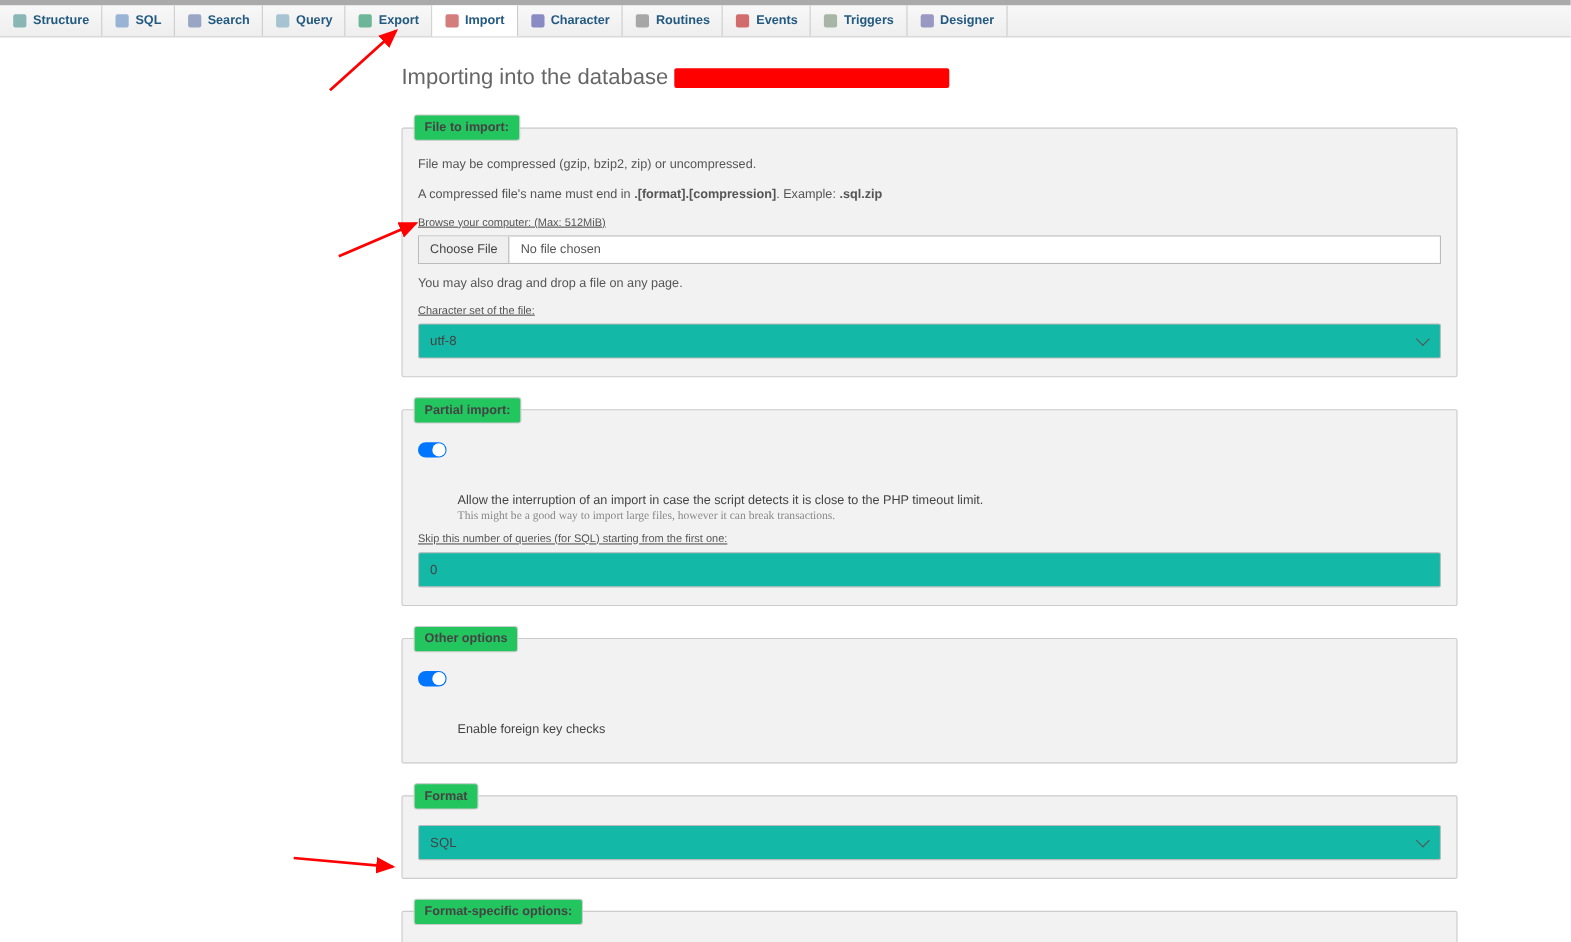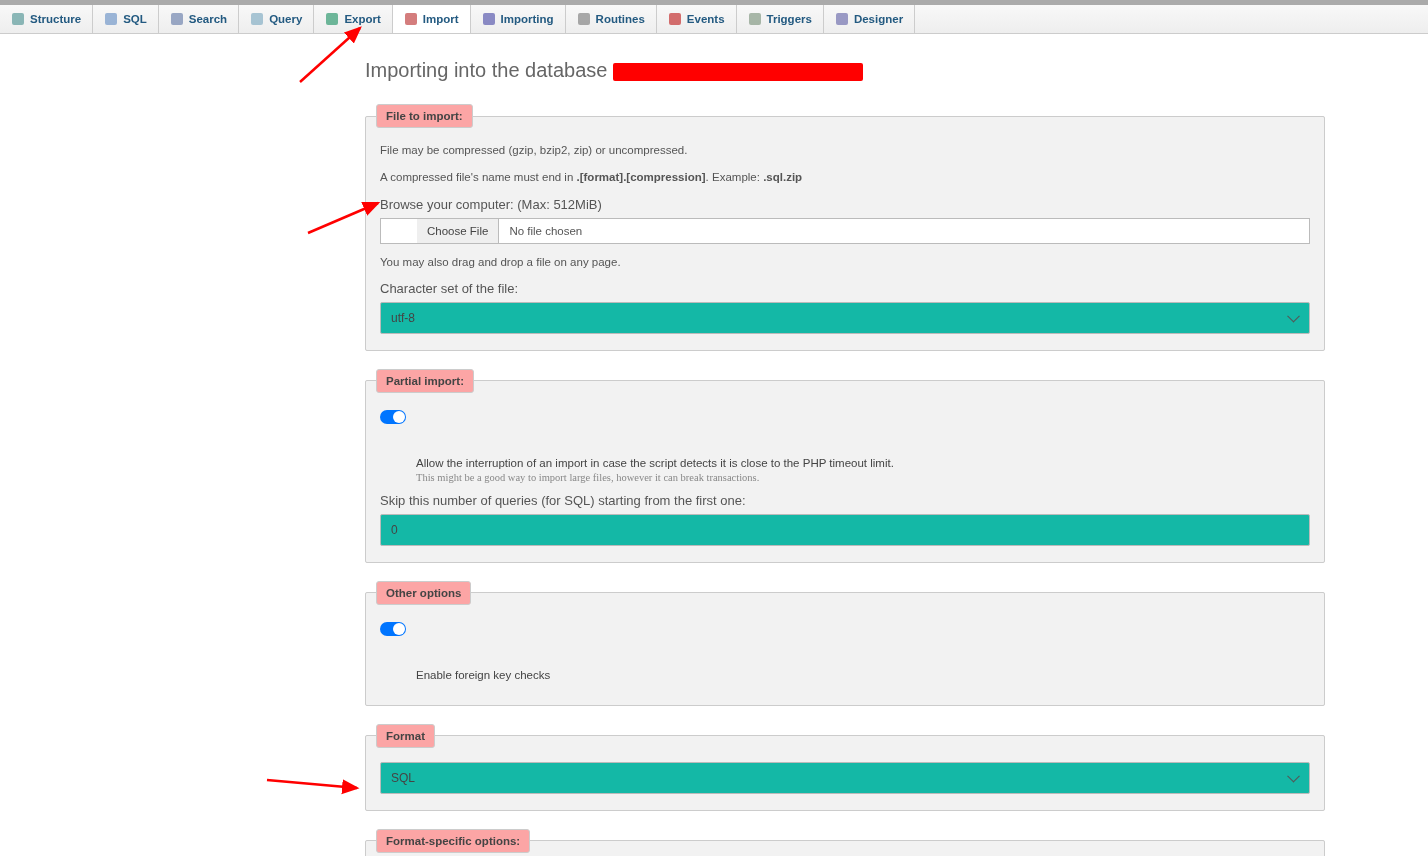--- a/index.html
+++ b/index.html
@@ -6,27 +6,27 @@
 body { font-family: sans-serif; font-size: 12px; color: #444; background: #fff; width: 1428px; }
 .topbar-bg { height: 5px; background: #aaa; }
 .tabs { display: flex; background: linear-gradient(#f8f8f8, #eee); border-bottom: 1px solid #ccc; }
 .tab { display: flex; align-items: center; gap: 5px; padding: 7px 11px; border-right: 1px solid #ccc; color: #235a81; font-weight: bold; font-size: 11.5px; cursor: pointer; }
 .tab.active { background: #fff; }
 .tab .icon { width: 14px; height: 14px; display: inline-flex; align-items: center; justify-content: center; }
 .content { max-width: 960px; margin: 0 0 0 365px; padding-top: 25px; }
 h2.page-title { font-size: 20px; font-weight: normal; color: #666; margin-bottom: 22px; }
 .redacted { display: inline-block; background: red; color: red; width: 250px; height: 18px; vertical-align: middle; border-radius: 2px; }
 fieldset.panel { border: 1px solid #ccc; background: #f2f2f2; border-radius: 2px; margin-bottom: 18px; padding: 14px 14px 16px 14px; position: relative; }
-fieldset.panel > legend { background: #fca5a5; border: 1px solid #ccc; border-radius: 3px; padding: 5px 9px; font-weight: bold; font-size: 11.5px; color: #444; margin-left: -4px; }
+fieldset.panel > legend { background: #22c55e; border: 1px solid #ccc; border-radius: 3px; padding: 5px 9px; font-weight: bold; font-size: 11.5px; color: #444; margin-left: -4px; }
 .help { font-size: 11.5px; color: #555; line-height: 1.5; margin-bottom: 10px; }
 .help .em { font-weight: bold; }
-.filerow { display: flex; background: #fff; border: 1px solid #bbb; margin: 6px 0 10px 0; padding-left: 36px; }
+.filerow { display: flex; background: #fff; border: 1px solid #bbb; margin: 6px 0 10px 0; }
 .filebtn { padding: 6px 10px; background: #efefef; border-right: 1px solid #bbb; font-size: 11.5px; cursor: pointer; }
 .filetxt { padding: 6px 10px; flex: 1; color: #555; font-size: 11.5px; }
-.label-line { font-size: 13px; color: #555; margin: 10px 0 6px 0; }
+.label-line { font-size: 10px; color: #555; margin: 10px 0 6px 0; text-decoration: underline; }
 .select, .text-input { width: 100%; background: #14b8a6; border: 1px solid #bbb; padding: 8px 10px; font-size: 12px; color: #444; border-radius: 2px; appearance: none; }
 .select-wrap { position: relative; }
 .select-wrap::after { content: ""; position: absolute; right: 12px; top: 50%; width: 8px; height: 8px; border-right: 1.5px solid #555; border-bottom: 1.5px solid #555; transform: translateY(-70%) rotate(45deg); pointer-events: none; }
 .toggle-row { display: flex; align-items: flex-start; gap: 10px; margin: 2px 0 8px 0; }
 .toggle { width: 26px; height: 14px; background: #0075ff; border-radius: 8px; position: relative; flex-shrink: 0; margin-top: 1px; cursor: pointer; }
 .toggle::after { content: ""; position: absolute; right: 1px; top: 1px; width: 12px; height: 12px; background: #fff; border-radius: 50%; }
 .toggle-text { font-size: 11.5px; color: #444; margin-top: 48px; }
 .toggle-sub { display: block; font-size: 10.5px; color: #888; margin-top: 3px; font-family: Liberation Serif, serif; }
 .inner-panel { background: #eaeaea; border: 1px solid #d0d0d0; padding: 12px; margin-top: 4px; }
 svg.arrow { position: absolute; pointer-events: none; }
@@ -85,21 +85,21 @@
         </svg>
       </span>
       <span>Import</span>
     </div>
     <div class="tab">
       <span class="icon">
         <svg width="14" height="14">
           <rect x="1" y="1" width="12" height="12" rx="2" fill="#77b" opacity="0.85"></rect>
         </svg>
       </span>
-      <span>Importing</span>
+      <span>Character</span>
     </div>
     <div class="tab">
       <span class="icon">
         <svg width="14" height="14">
           <rect x="1" y="1" width="12" height="12" rx="2" fill="#999" opacity="0.85"></rect>
         </svg>
       </span>
       <span>Routines</span>
     </div>
     <div class="tab">

